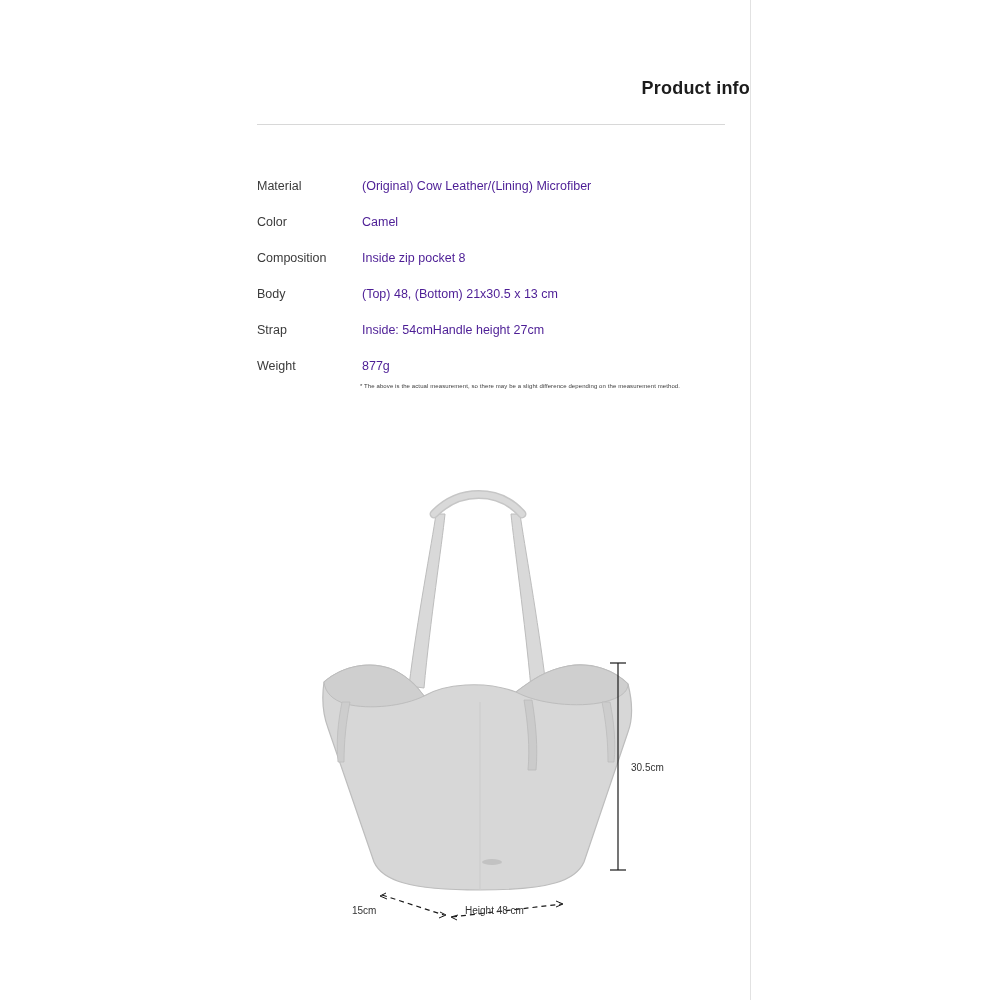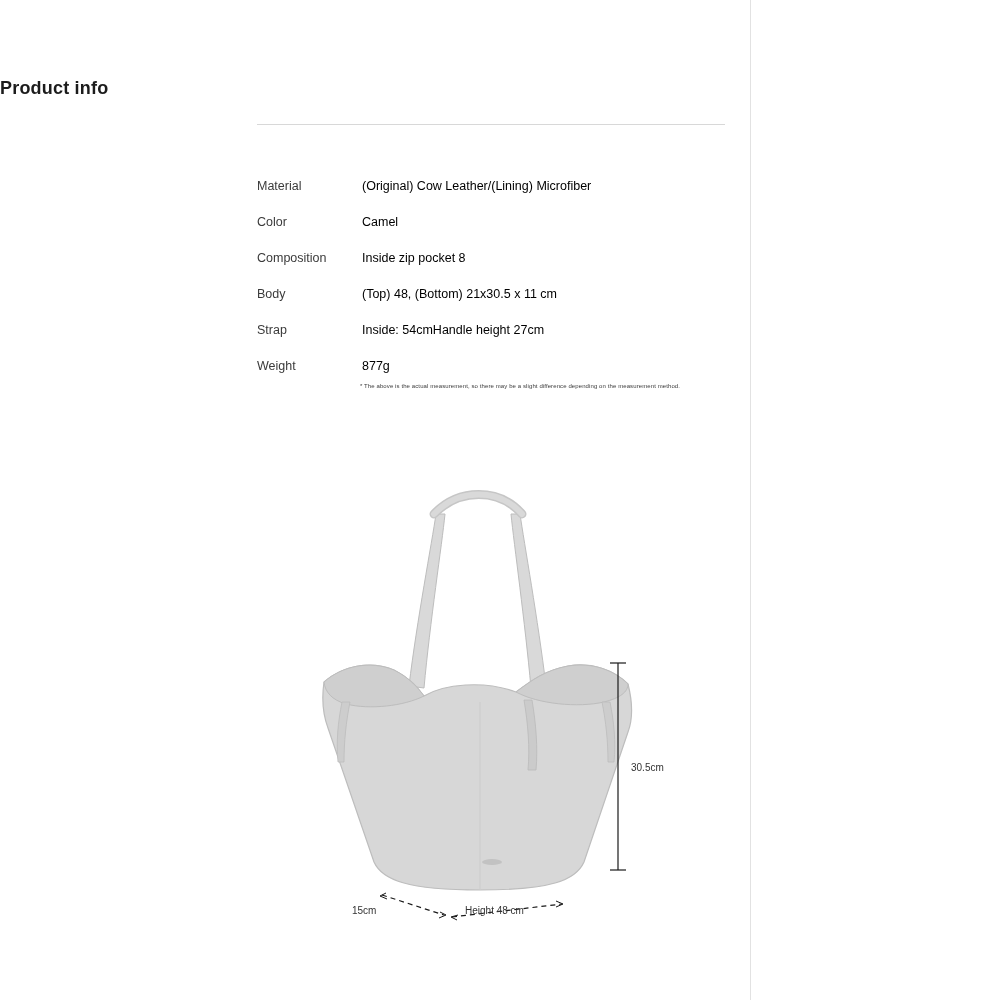--- a/index.html
+++ b/index.html
@@ -33,21 +33,21 @@
     width: 750px;
     height: 1000px;
     background: #ffffff;
   }
 
   .title {
     position: absolute;
     top: 78px;
     left: 0;
     width: 750px;
-    text-align: left;
+    text-align: right;
     font-size: 18px;
     font-weight: bold;
     letter-spacing: 0.2px;
     color: #1c1c1c;
   }
 
   .title-rule {
     position: absolute;
     top: 124px;
     left: 257px;
@@ -70,21 +70,21 @@
     line-height: 36px;
     color: #2b2b2b;
     white-space: nowrap;
     margin-left: 9px;
   }
   .spec-table td.label {
     width: 105px;
     color: #3a3a3a;
   }
   .spec-table td.value {
-    color: #000000;
+    color: #4c1d95;
   }
 
   .fine-print {
     position: absolute;
     top: 382px;
     left: 360px;
     width: 370px;
     font-size: 6px;
     line-height: 9px;
     color: #3b3b3b;
@@ -146,21 +146,21 @@
       <tr>
         <td class="label">Color</td>
         <td class="value">Camel</td>
       </tr>
       <tr>
         <td class="label">Composition</td>
         <td class="value">Inside zip pocket 8</td>
       </tr>
       <tr>
         <td class="label">Body</td>
-        <td class="value">(Top) 48, (Bottom) 21x30.5 x 11 cm</td>
+        <td class="value">(Top) 48, (Bottom) 21x30.5 x 13 cm</td>
       </tr>
       <tr>
         <td class="label">Strap</td>
         <td class="value">Inside: 54cmHandle height 27cm</td>
       </tr>
       <tr>
         <td class="label">Weight</td>
         <td class="value">877g</td>
       </tr>
     </tbody>

